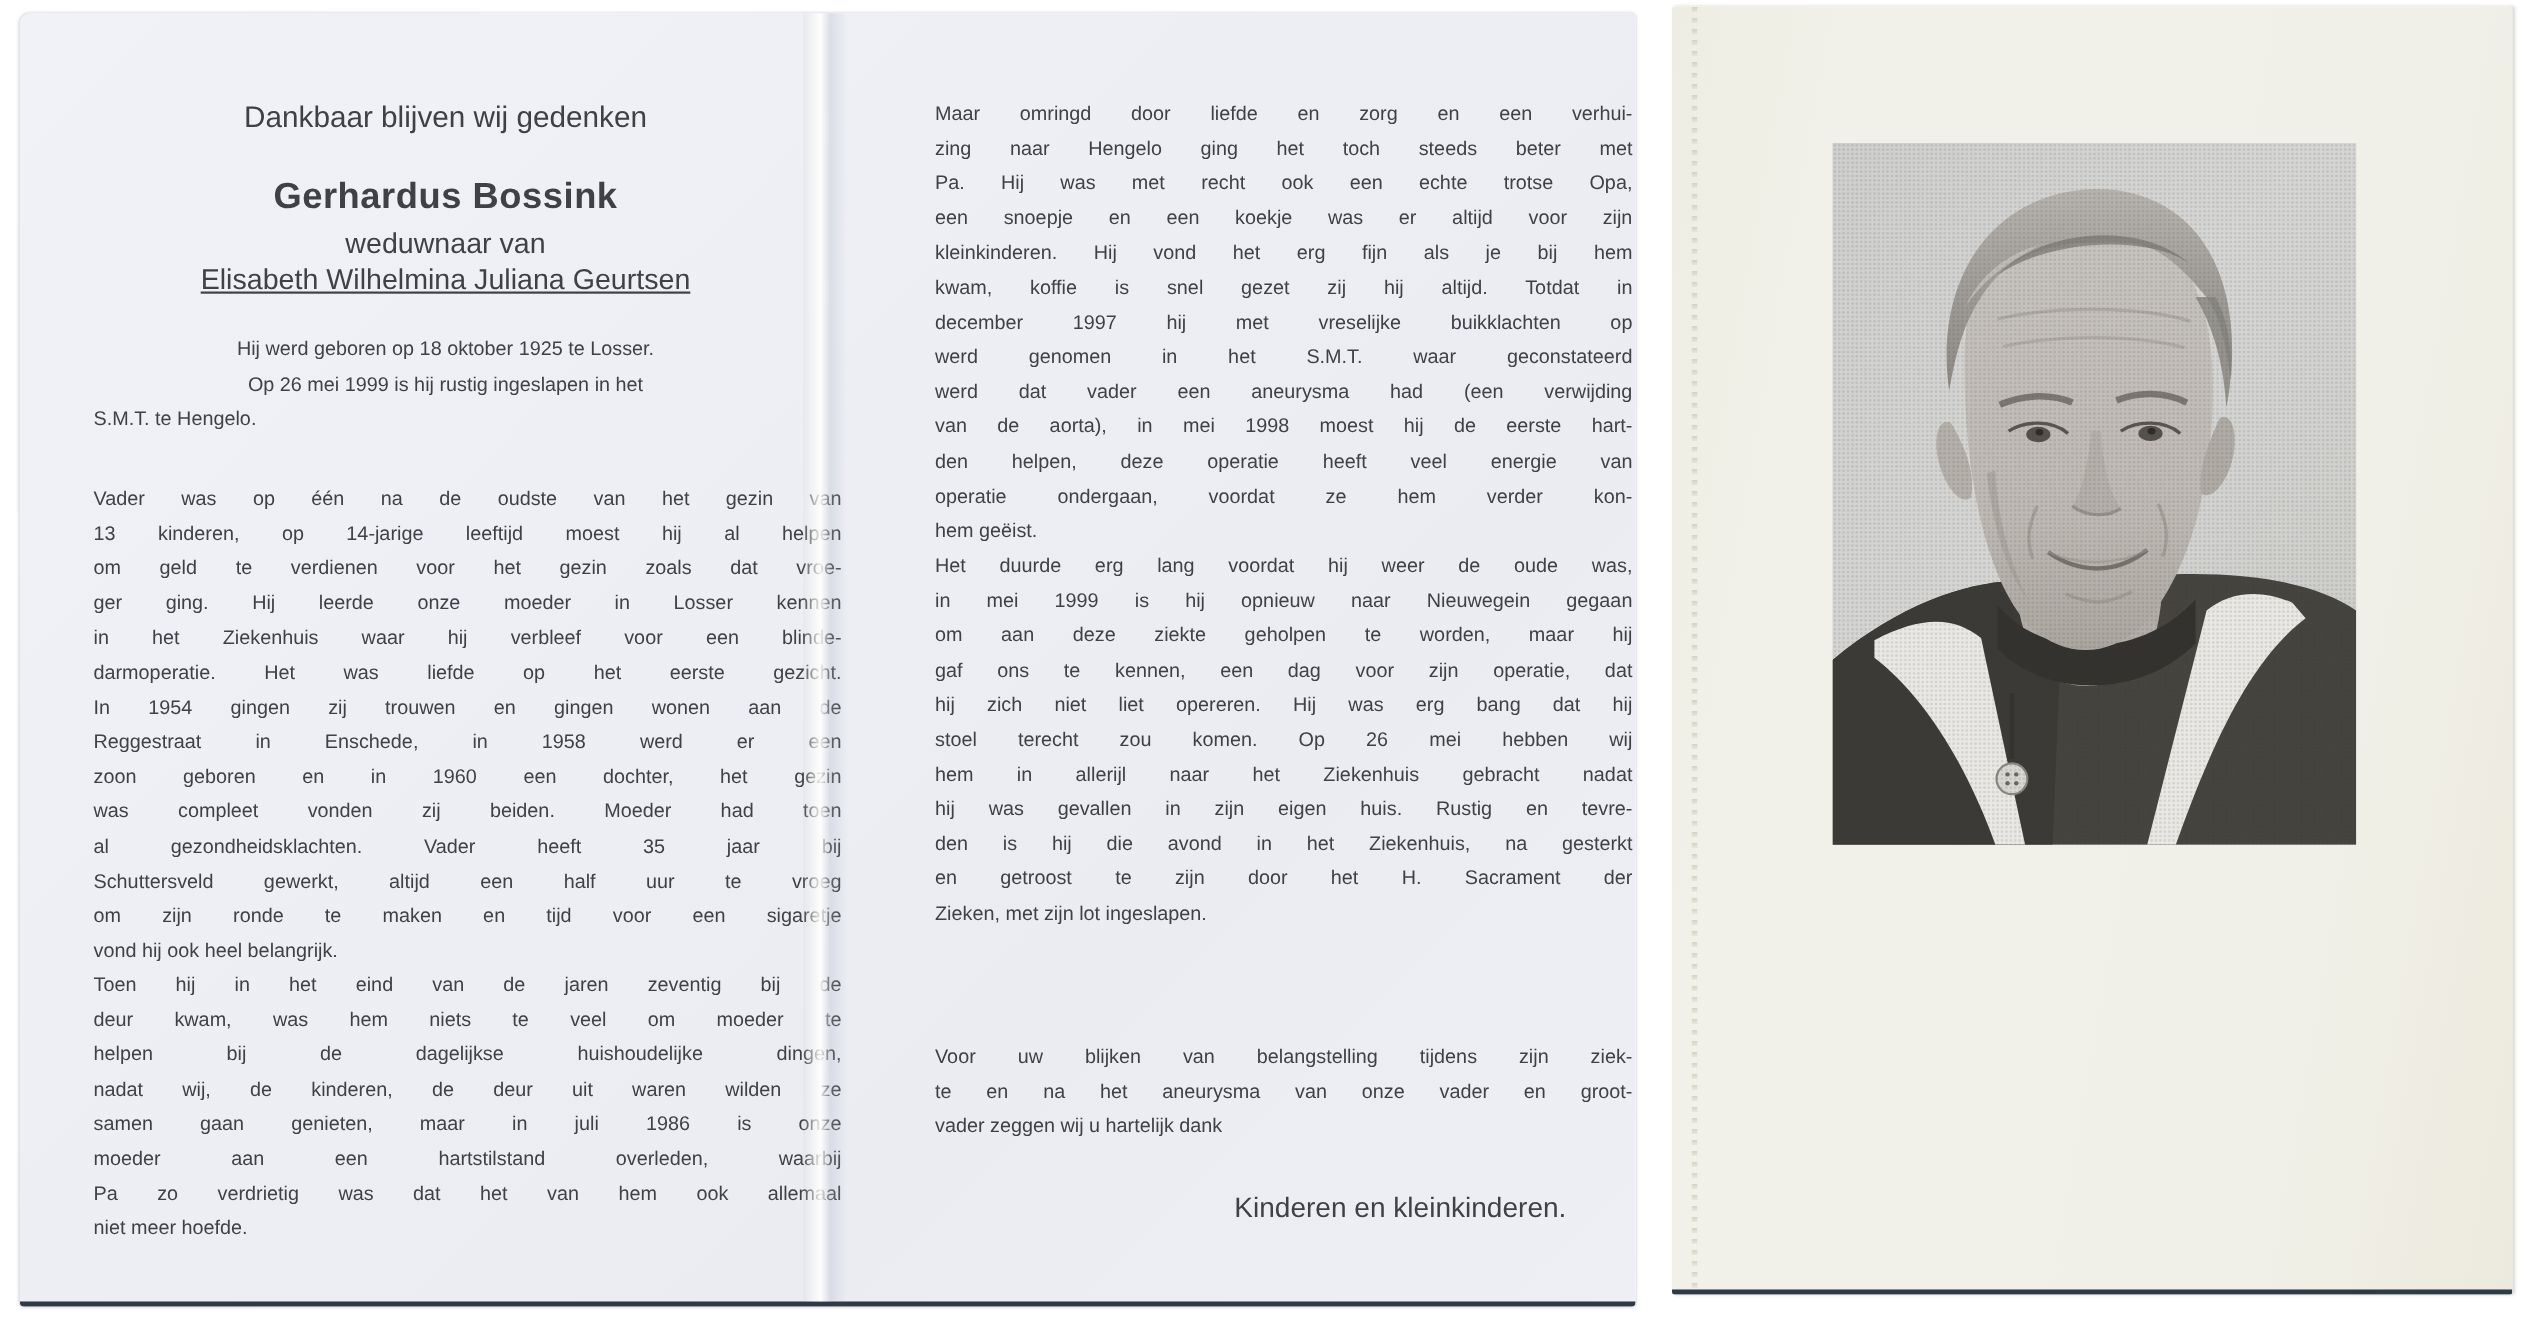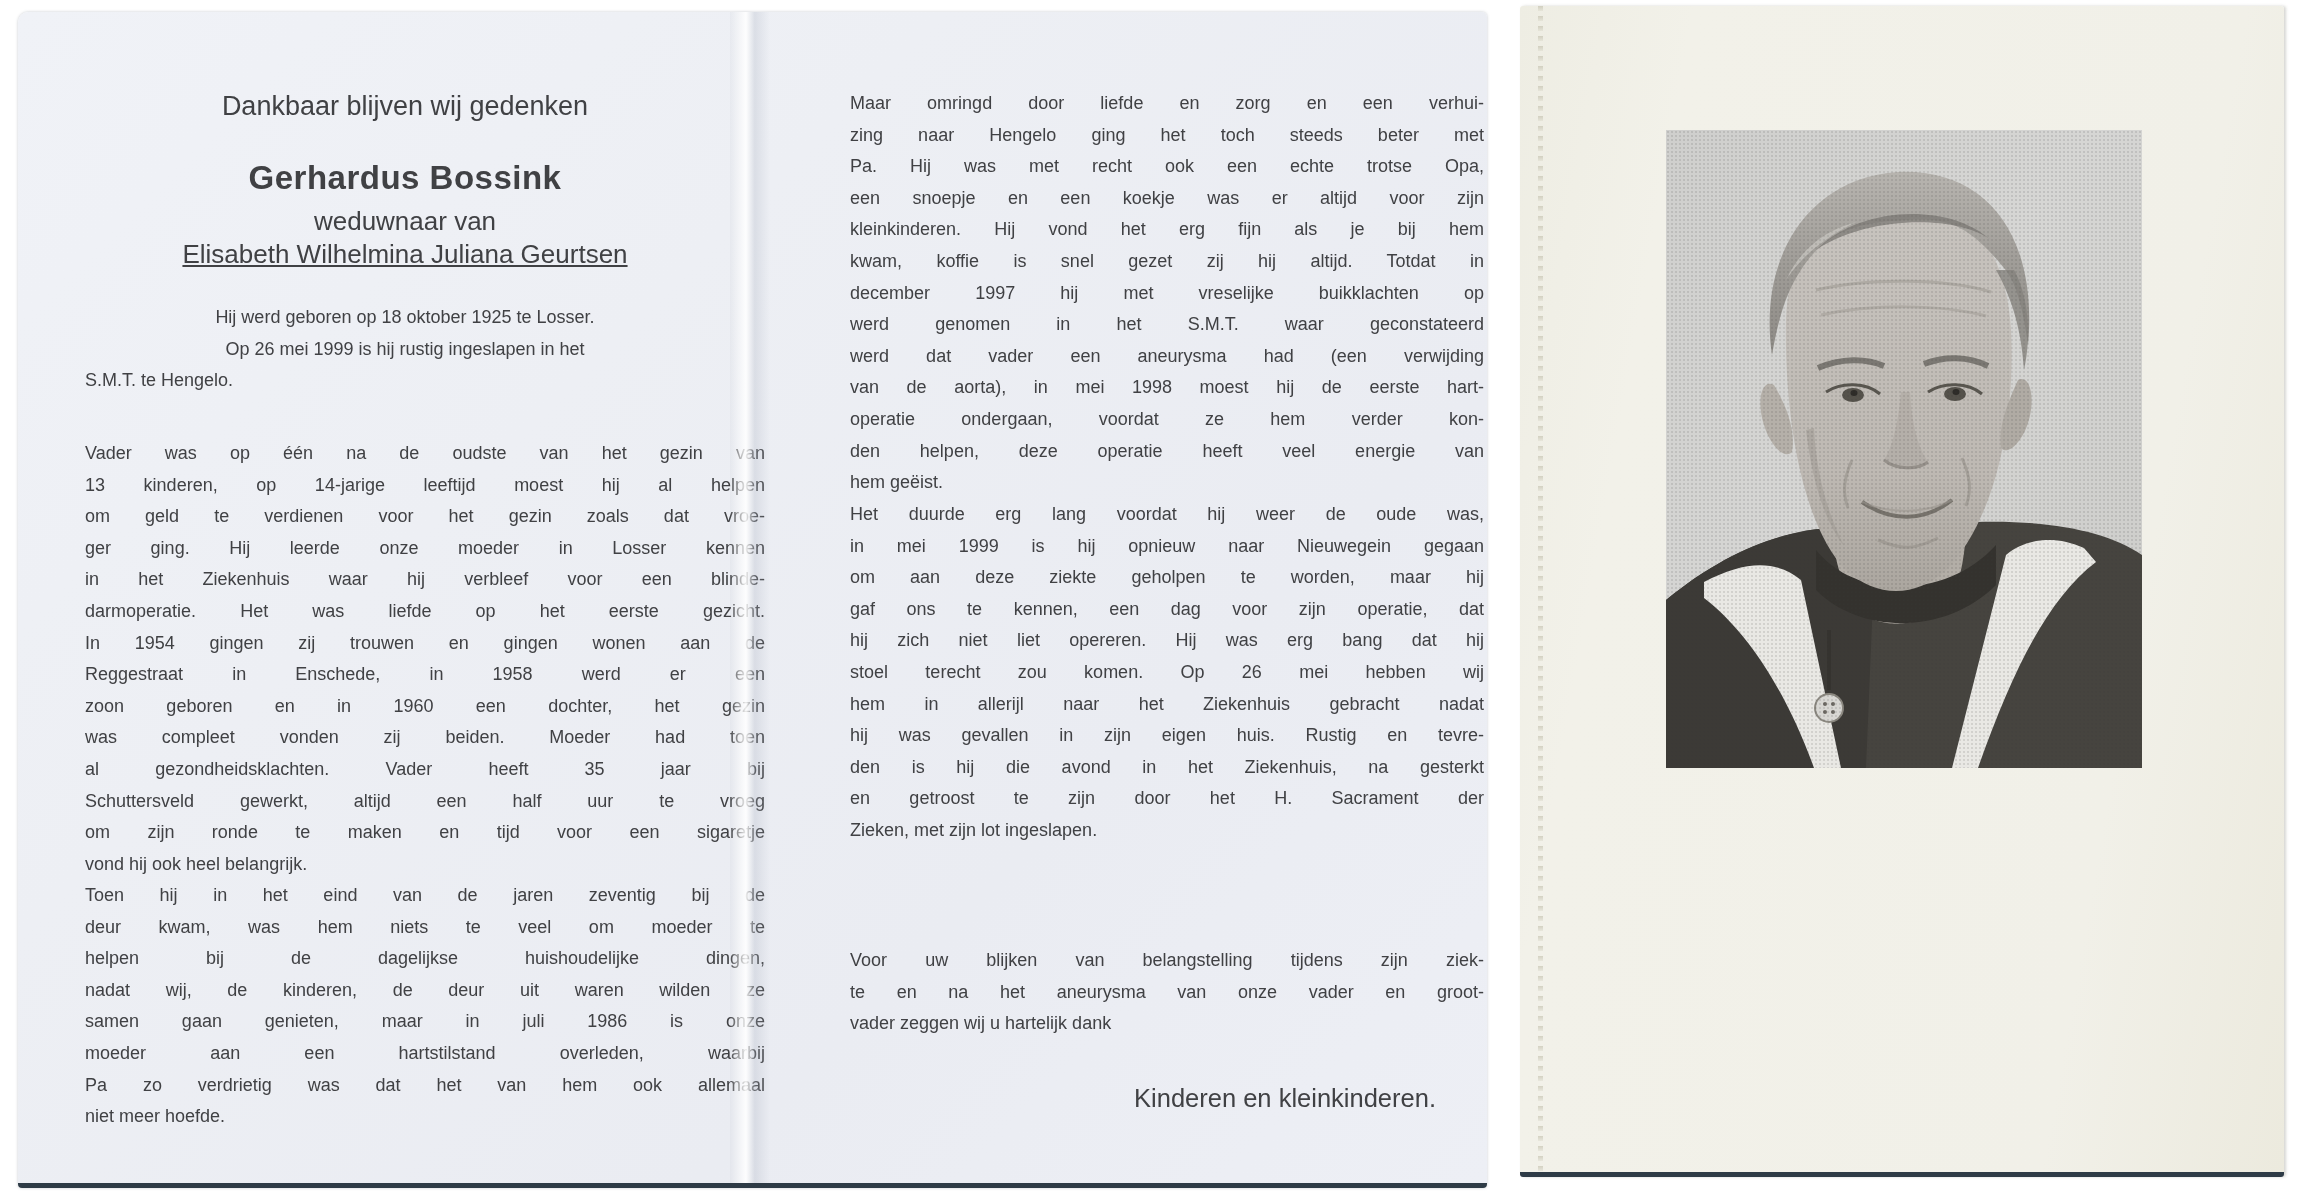--- a/index.html
+++ b/index.html
@@ -41,21 +41,21 @@
   .body-block{position:absolute;font-size:18px;line-height:31.6px;}
   .jline{text-align:justify;text-align-last:justify;white-space:normal;}
   .jline.last{text-align-last:left;}
 
   .bio1{left:67px;top:426px;width:680px;}
   .bio2{left:67px;top:868px;width:680px;}
 
   .cont1{left:80px;top:76px;width:634px;}
   .cont2{left:80px;top:487px;width:634px;}
   .thanks{left:80px;top:933px;width:634px;}
-  .signature{position:absolute;left:80px;top:1070px;width:586px;
+  .signature{position:absolute;left:68px;top:1070px;width:586px;
     font-size:25.5px;line-height:32px;text-align:right;}
 
   
   .photo-page{
     left:1520px;top:6px;width:764px;height:1171px;
     background:linear-gradient(100deg,#eeede3 0%,#f2f1e9 18%,#f1f0e8 75%,#eceade 100%);
     border-radius:3px;
     border-bottom:5px solid #2e3b46;
     box-shadow:2px 0 3px rgba(120,120,110,0.30);
   }
@@ -132,22 +132,22 @@
         <div class="jline">Maar omringd door liefde en zorg en een verhui-</div>
         <div class="jline">zing naar Hengelo ging het toch steeds beter met</div>
         <div class="jline">Pa. Hij was met recht ook een echte trotse Opa,</div>
         <div class="jline">een snoepje en een koekje was er altijd voor zijn</div>
         <div class="jline">kleinkinderen. Hij vond het erg fijn als je bij hem</div>
         <div class="jline">kwam, koffie is snel gezet zij hij altijd. Totdat in</div>
         <div class="jline">december 1997 hij met vreselijke buikklachten op</div>
         <div class="jline">werd genomen in het S.M.T. waar geconstateerd</div>
         <div class="jline">werd dat vader een aneurysma had (een verwijding</div>
         <div class="jline">van de aorta), in mei 1998 moest hij de eerste hart-</div>
+        <div class="jline">den helpen, deze operatie heeft veel energie van</div>
         <div class="jline">operatie ondergaan, voordat ze hem verder kon-</div>
-        <div class="jline">den helpen, deze operatie heeft veel energie van</div>
         <div class="jline last">hem geëist.</div>
       </div>
 
     <div class="body-block cont2">
         <div class="jline">Het duurde erg lang voordat hij weer de oude was,</div>
         <div class="jline">in mei 1999 is hij opnieuw naar Nieuwegein gegaan</div>
         <div class="jline">om aan deze ziekte geholpen te worden, maar hij</div>
         <div class="jline">gaf ons te kennen, een dag voor zijn operatie, dat</div>
         <div class="jline">hij zich niet liet opereren. Hij was erg bang dat hij</div>
         <div class="jline">stoel terecht zou komen. Op 26 mei hebben wij</div>

